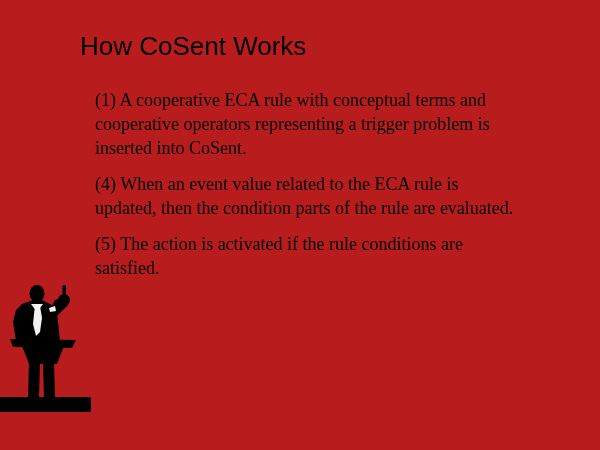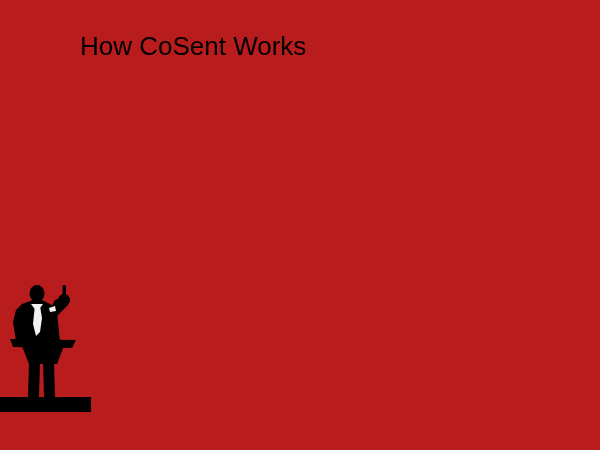--- a/index.html
+++ b/index.html
@@ -52,20 +52,27 @@
   }
 </style>
 </head>
 <body>
 
 <div class="slide">
 
   <h1 class="slide-title">How CoSent Works</h1>
 
   <div class="steps">
+    <p class="step">(1) A cooperative ECA rule with conceptual terms and
+cooperative operators representing a trigger problem is
+inserted into CoSent.</p>
+    <p class="step">(4) When an event value related to the ECA rule is
+updated, then the condition parts of the rule are evaluated.</p>
+    <p class="step">(5) The action is activated if the rule conditions are
+satisfied.</p>
   </div>
 
   <svg class="clipart" viewBox="0 0 92 128" aria-hidden="true">
 
     <rect x="0" y="113" width="91" height="15" fill="#000000"></rect>
 
     <polygon points="29,78 40,78 39,113 28,113" fill="#000000"></polygon>
     <polygon points="43,78 54,78 55,113 44,113" fill="#000000"></polygon>
 
     <polygon points="22,62 64,62 57,80 29,80" fill="#000000"></polygon>

